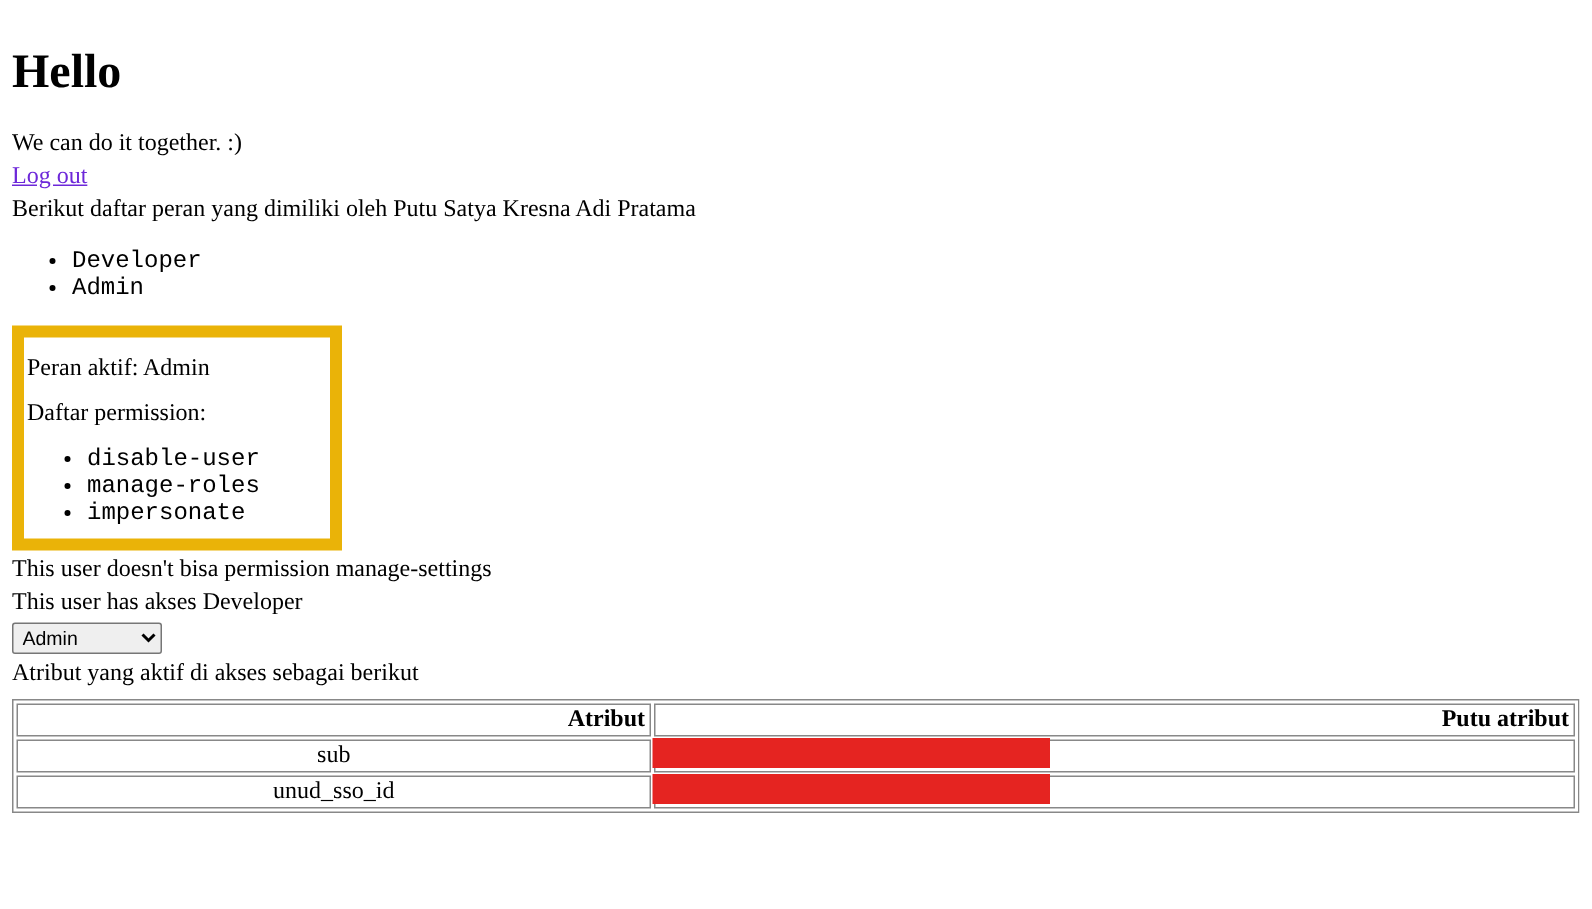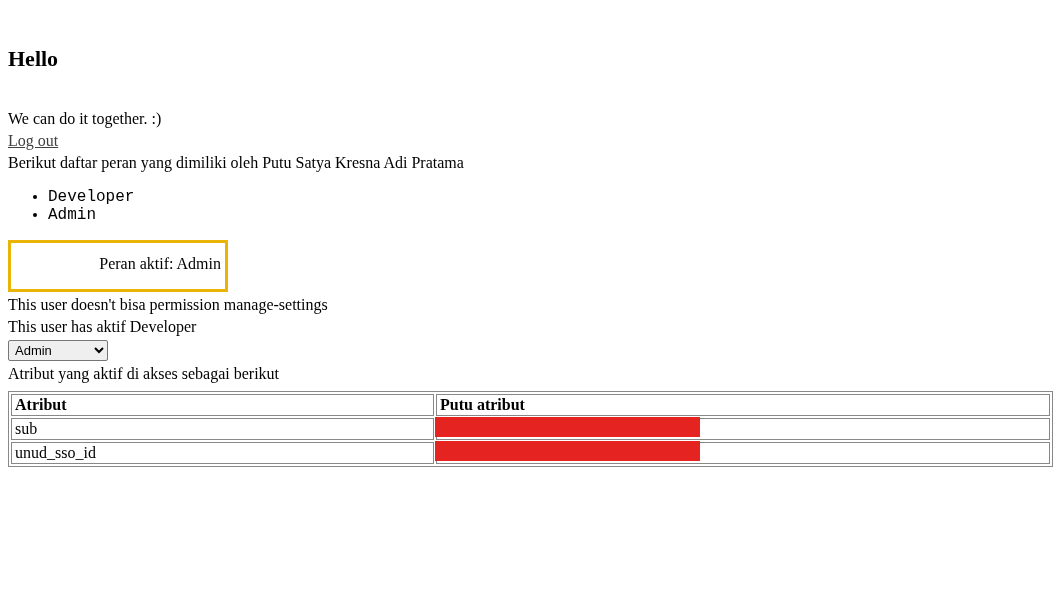--- a/index.html
+++ b/index.html
@@ -3,46 +3,45 @@
   <meta charset="utf-8">
   <style>
     body {
       font-family: "Times New Roman", Times, serif;
       margin: 8px;
       font-size: 16px;
       color: #000;
       background: #fff;
     }
     h1 {
-      font-size: 22px;
+      font-size: 32px;
       font-weight: bold;
-      margin: 38px 0;
+      margin: 21px 0;
     }
     p {
       margin: 4px 0;
     }
     a {
-      color: #404040;
+      color: #6d28d9;
       text-decoration: underline;
     }
     ul {
       margin: 16px 0;
       padding-left: 40px;
       font-family: Liberation Mono, monospace;
     }
     li {
       list-style: disc;
     }
     .highlight-box {
-      border: 3px solid #eab308;
+      border: 8px solid #eab308;
       padding: 0 4px 4px 2px;
       display: inline-block;
       min-width: 220px;
       box-sizing: border-box;
-      text-align: right;
     }
     .highlight-box p {
       margin: 12px 0;
     }
     .highlight-box ul {
       margin: 12px 0 4px 0;
     }
     select {
       font-family: Arial, sans-serif;
       font-size: 13px;
@@ -55,26 +54,26 @@
     table {
       border-collapse: separate;
       border-spacing: 2px;
       width: 100%;
       border: 1px solid #888;
       margin-top: 4px;
     }
     th, td {
       border: 1px solid #888;
       padding: 1px 3px;
-      text-align: left;
+      text-align: center;
       font-weight: normal;
       font-size: 16px;
     }
     th {
-      text-align: left;
+      text-align: right;
       font-weight: bold;
     }
     .redact {
       background: #e52421;
       width: 265px;
       height: 100%;
       display: block;
       min-height: 18px;
     }
     td.redact-cell {
@@ -105,25 +104,31 @@
 
 <p>Berikut daftar peran yang dimiliki oleh Putu Satya Kresna Adi Pratama</p>
 
 <ul>
   <li>Developer</li>
   <li>Admin</li>
 </ul>
 
 <div class="highlight-box">
   <p>Peran aktif: Admin</p>
+  <p>Daftar permission:</p>
+  <ul>
+    <li>disable-user</li>
+    <li>manage-roles</li>
+    <li>impersonate</li>
+  </ul>
 </div>
 
 <p>This user doesn't bisa permission manage-settings</p>
 
-<p>This user has aktif Developer</p>
+<p>This user has akses Developer</p>
 
 <p>
   <select>
     <option>Admin</option>
     <option>Developer</option>
   </select>
 </p>
 
 <p>Atribut yang aktif di akses sebagai berikut</p>
 

